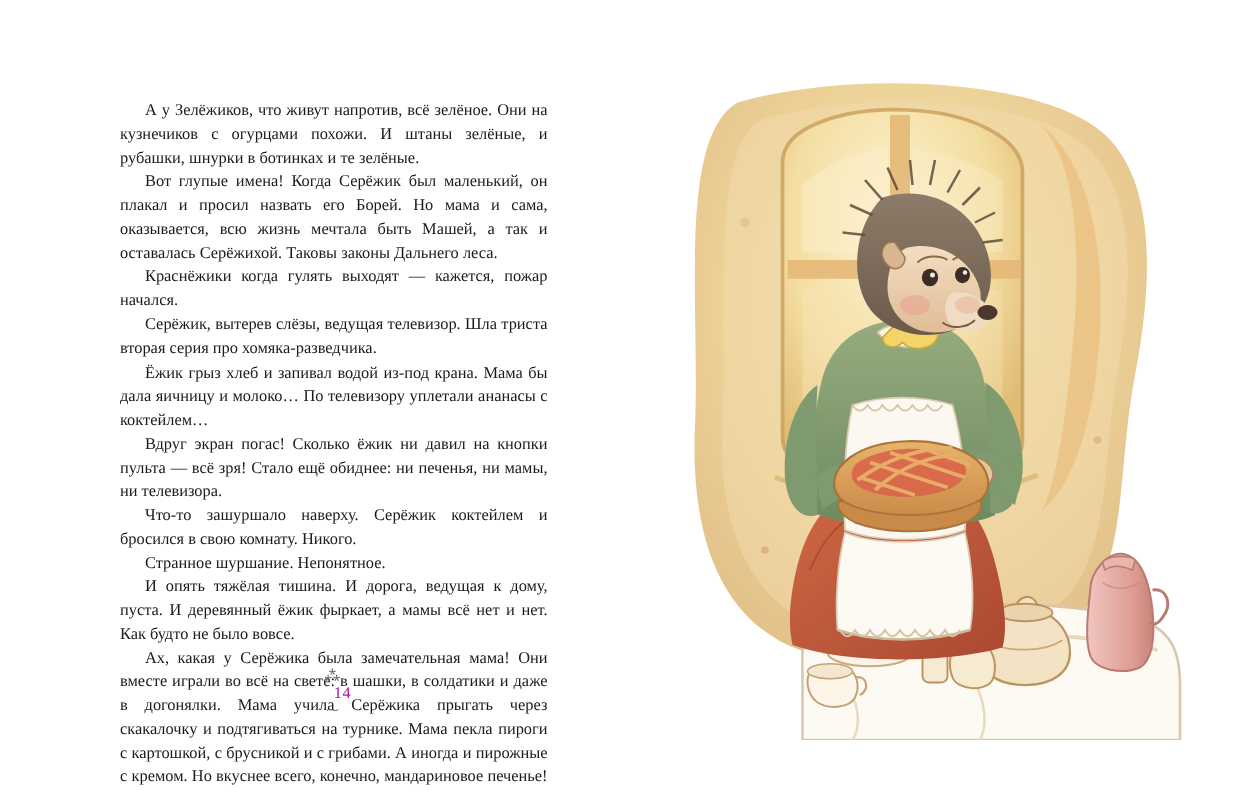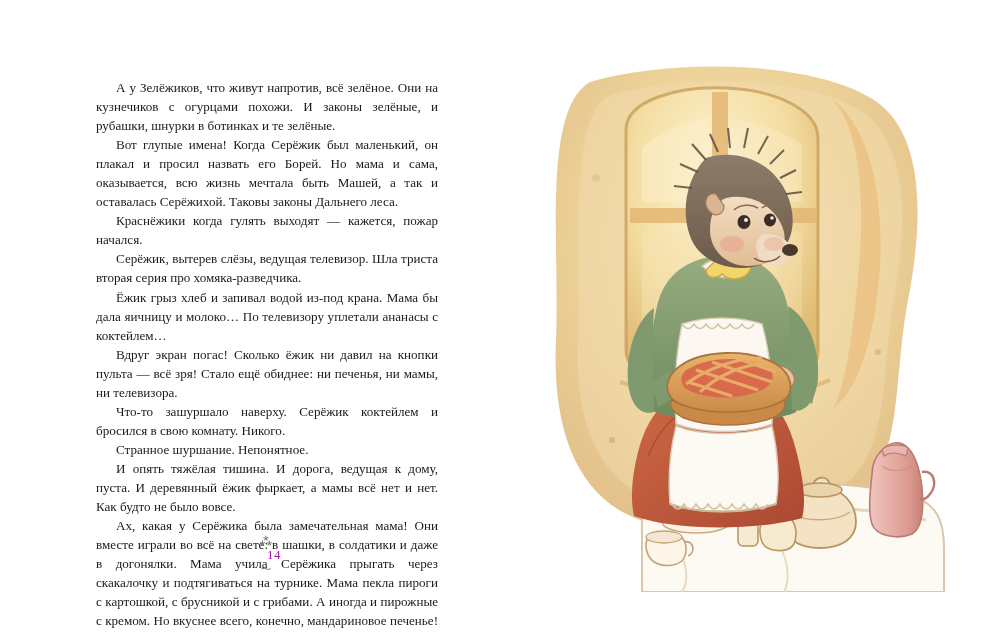--- a/index.html
+++ b/index.html
@@ -88,21 +88,21 @@
     height: 100%;
   }
 </style>
 </head>
 <body>
 
 <div class="spread">
 
   <div class="page-left">
     <div class="text-column">
-      <p class="para">А у Зелёжиков, что живут напротив, всё зелёное. Они на кузнечиков с огурцами похожи. И законы зелёные, и рубашки, шнурки в ботинках и те зелёные.</p>
+      <p class="para">А у Зелёжиков, что живут напротив, всё зелёное. Они на кузнечиков с огурцами похожи. И штаны зелёные, и рубашки, шнурки в ботинках и те зелёные.</p>
       <p class="para">Вот глупые имена! Когда Серёжик был маленький, он плакал и просил назвать его Борей. Но мама и сама, оказывается, всю жизнь мечтала быть Машей, а так и оставалась Серёжихой. Таковы законы Дальнего леса.</p>
       <p class="para">Краснёжики когда гулять выходят — кажется, пожар начался.</p>
       <p class="para">Серёжик, вытерев слёзы, ведущая телевизор. Шла триста вторая серия про хомяка-разведчика.</p>
       <p class="para">Ёжик грыз хлеб и запивал водой из-под крана. Мама бы дала яичницу и молоко… По телевизору уплетали ананасы с коктейлем…</p>
       <p class="para">Вдруг экран погас! Сколько ёжик ни давил на кнопки пульта — всё зря! Стало ещё обиднее: ни печенья, ни мамы, ни телевизора.</p>
       <p class="para">Что-то зашуршало наверху. Серёжик коктейлем и бросился в свою комнату. Никого.</p>
       <p class="para">Странное шуршание. Непонятное.</p>
       <p class="para">И опять тяжёлая тишина. И дорога, ведущая к дому, пуста. И деревянный ёжик фыркает, а мамы всё нет и нет. Как будто не было вовсе.</p>
       <p class="para">Ах, какая у Серёжика была замечательная мама! Они вместе играли во всё на свете: в шашки, в солдатики и даже в догонялки. Мама учила Серёжика прыгать через скакалочку и подтягиваться на турнике. Мама пекла пироги с картошкой, с брусникой и с грибами. А иногда и пирожные с кремом. Но вкуснее всего, конечно, мандариновое печенье! Квадратное,</p>
     </div>

